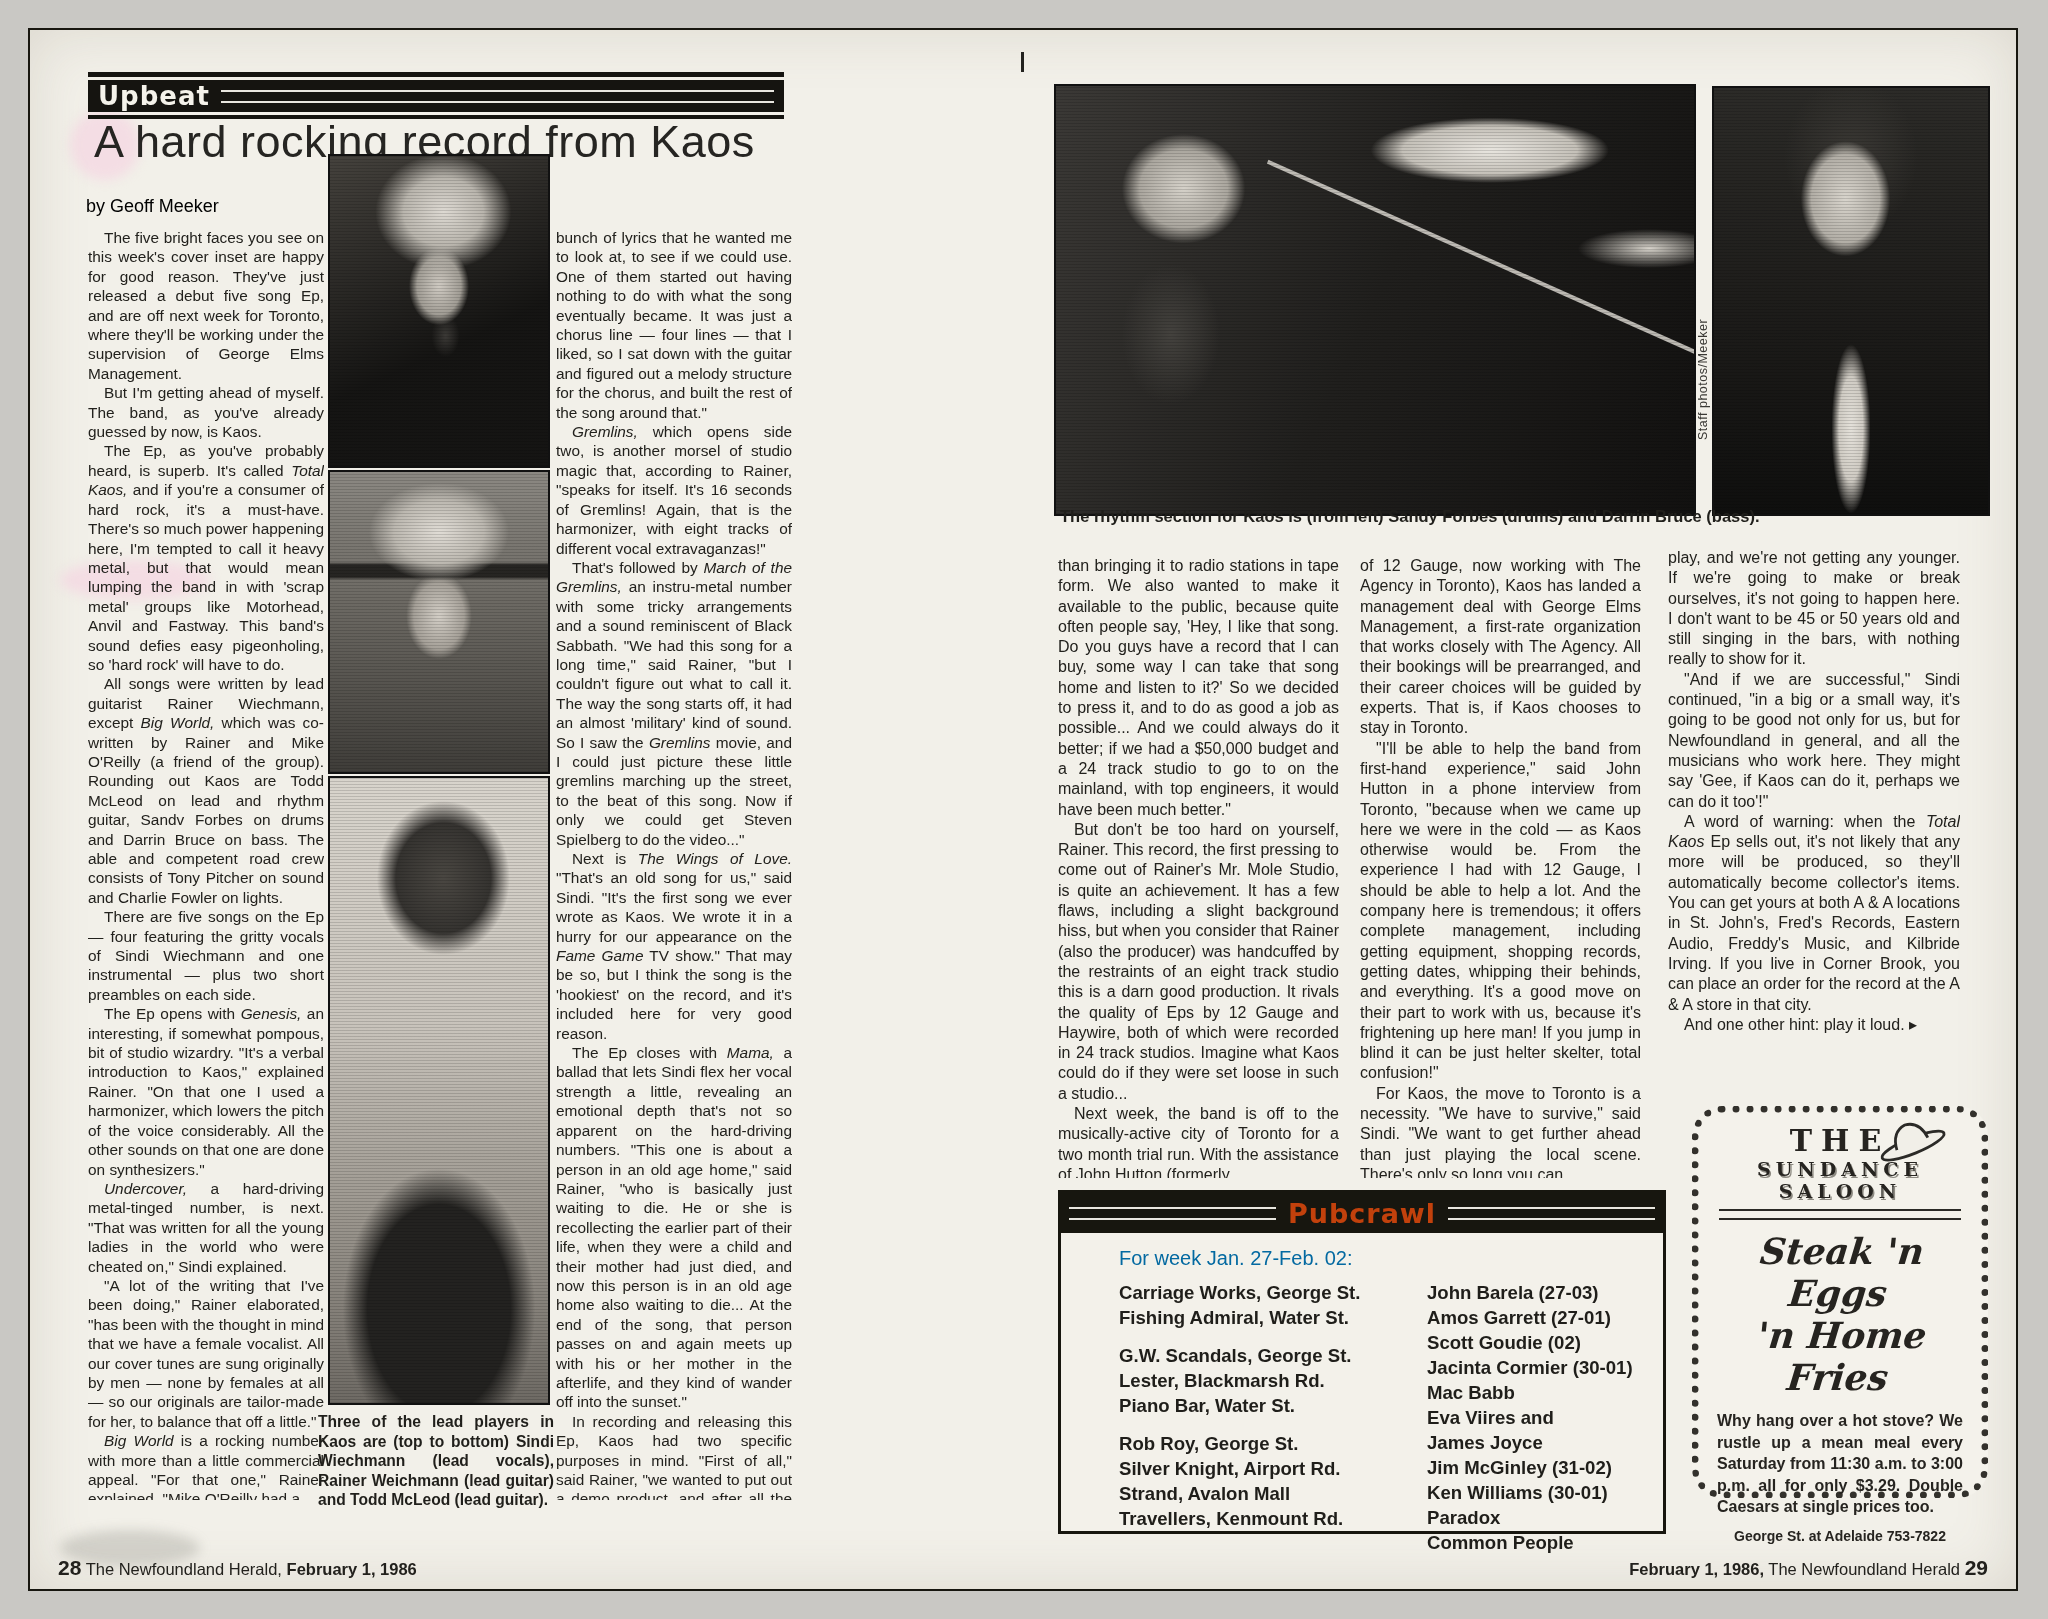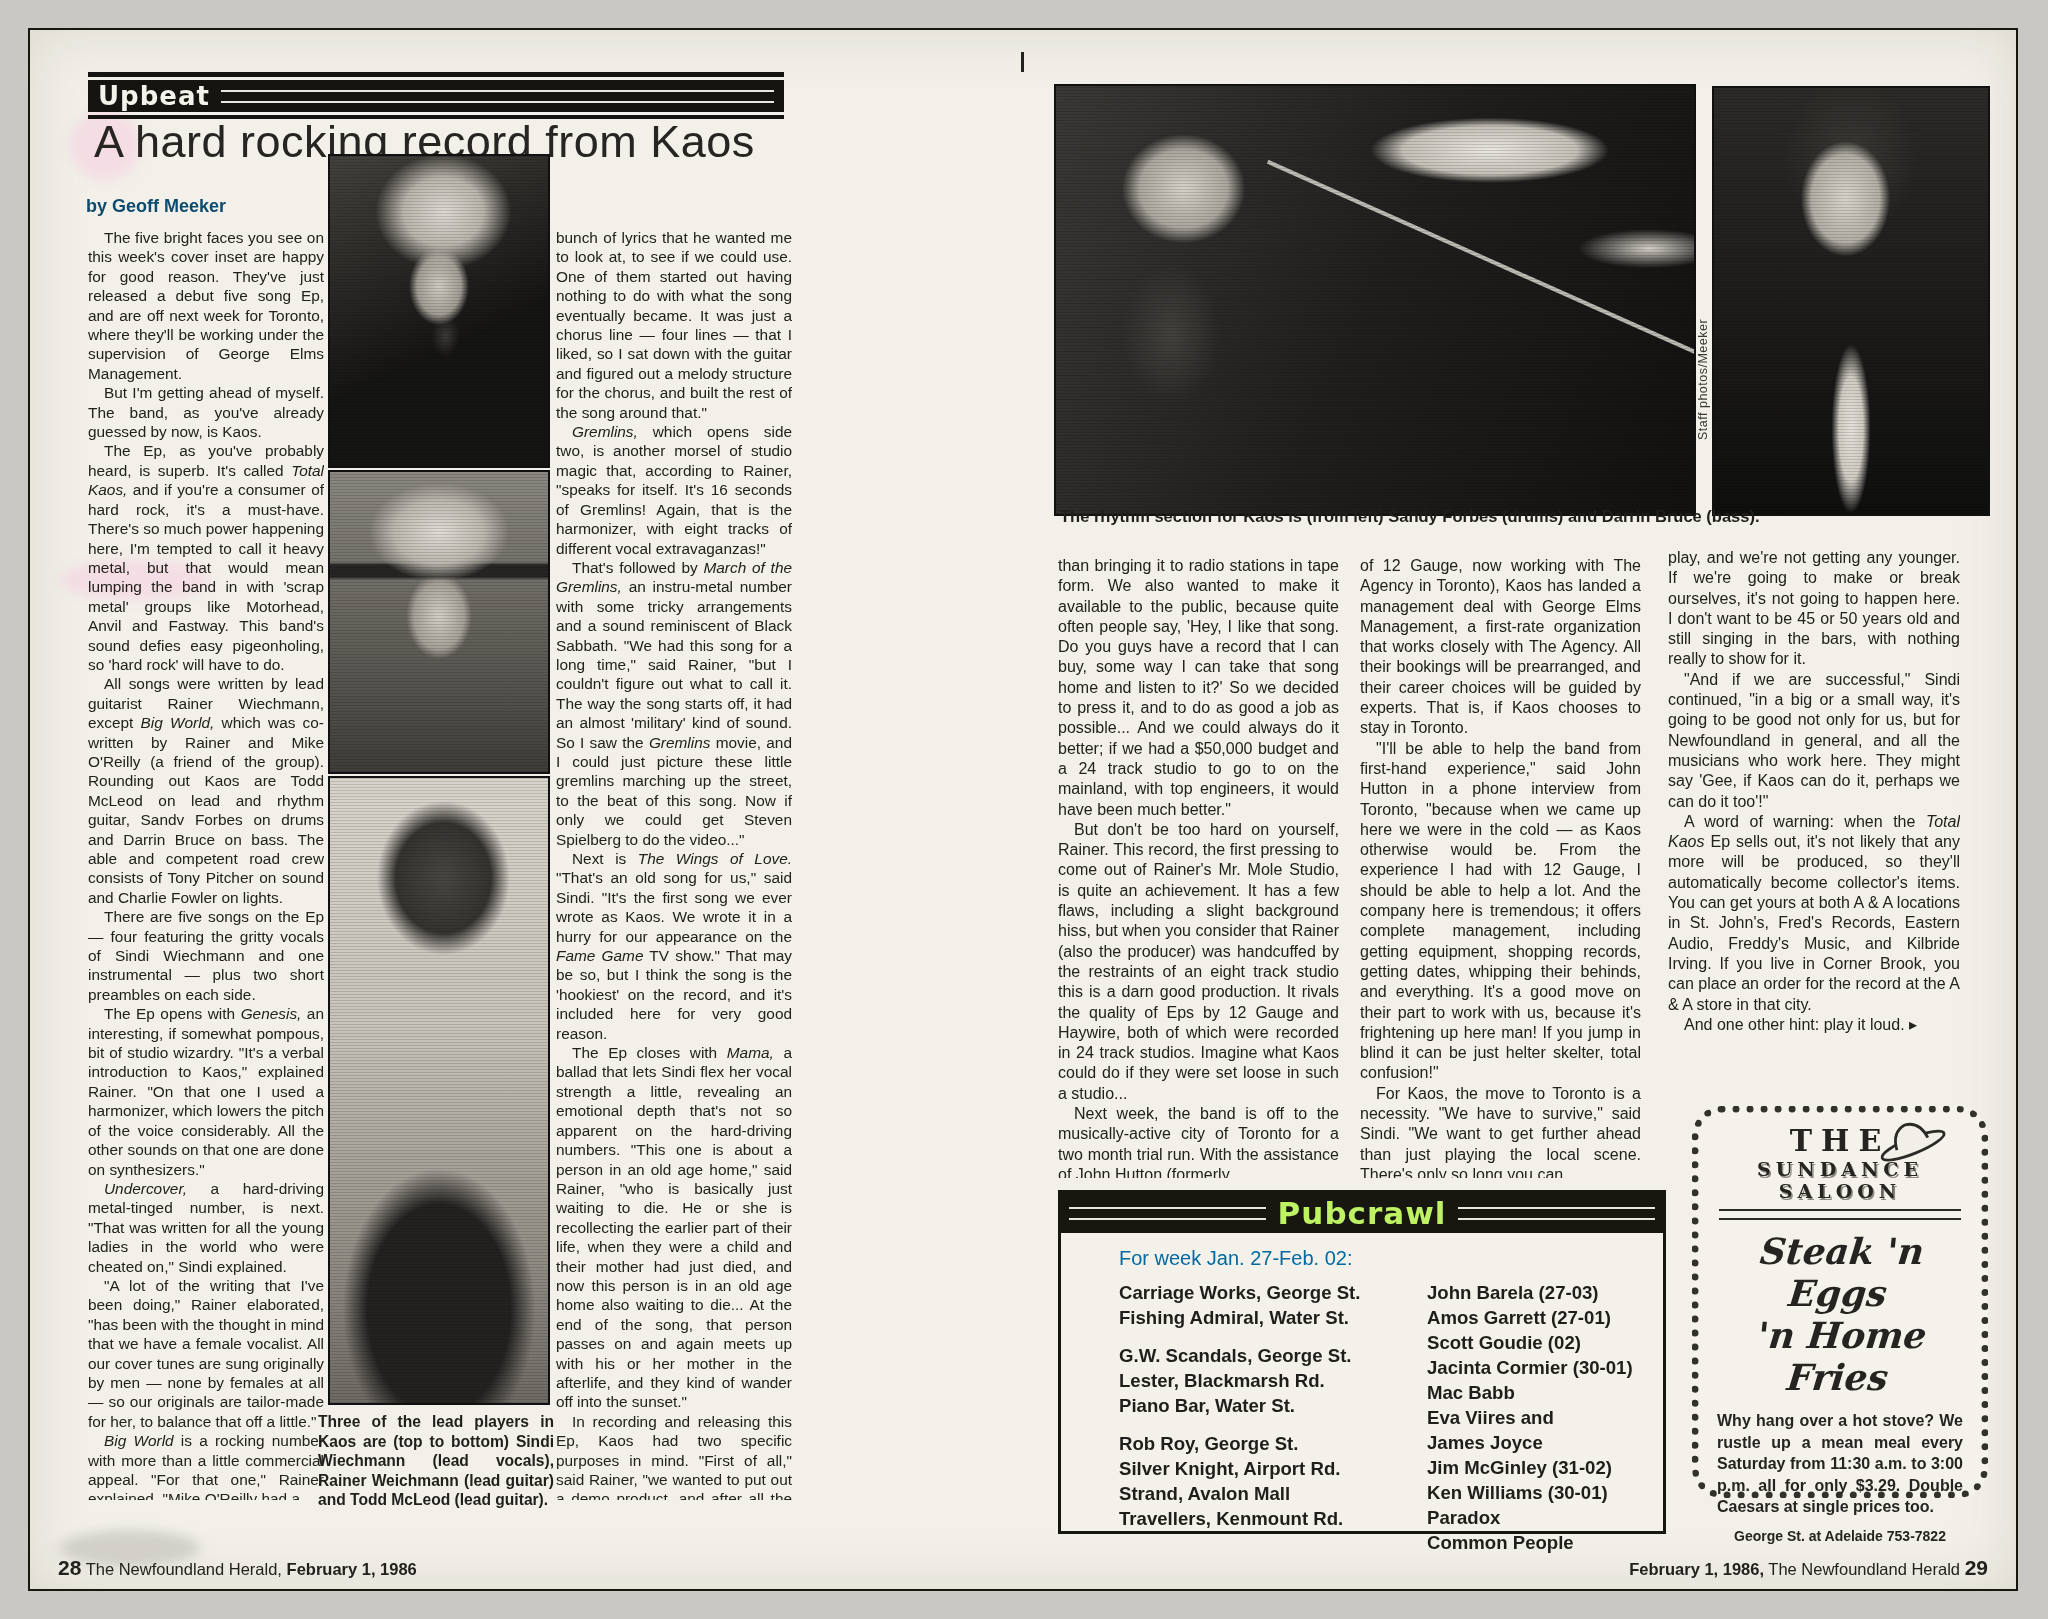--- a/index.html
+++ b/index.html
@@ -17,21 +17,21 @@
   .rule{background:#151410;}
   .rule.thick{height:5px;margin-bottom:3px;}
   .rule.thin{height:4px;margin-top:3px;}
   .bar{display:flex;align-items:center;gap:11px;background:#151410;height:32px;padding:0 10px;}
   .upbeat-label{color:#f4f2ea;font-size:26px;font-weight:bold;letter-spacing:1px;
     font-family:"DejaVu Sans",sans-serif;}
   .dbl-line{flex:1;height:9px;border-top:2px solid #e8e6df;border-bottom:2px solid #e8e6df;}
   
   .headline{position:absolute;left:94px;top:116px;width:700px;font-size:45px;
     color:#262522;letter-spacing:.5px;white-space:nowrap;}
-  .byline{position:absolute;left:86px;top:196px;font-size:18px;font-weight:bold;color:#0c4a6e;}
+  .byline{position:absolute;left:86px;top:196px;font-size:18px;font-weight:normal;color:#000000;}
   
   .col{position:absolute;text-align:justify;color:#22211d;overflow:hidden;}
   .col p{margin:0;text-indent:16px;}
   .col.cont p:first-child{text-indent:0;}
   .lcol{width:236px;font-size:15.4px;line-height:19.4px;}
   .rcol{width:281px;font-size:16px;line-height:20.3px;}
   
   .photo{position:absolute;box-shadow:0 0 0 2px #111;overflow:hidden;}
   .photo::after{content:"";position:absolute;inset:0;opacity:.14;
     background:repeating-linear-gradient(0deg,#000 0 1px,transparent 1px 3px);}
@@ -65,21 +65,21 @@
     transform:rotate(24deg);opacity:.85;}
   .caption{position:absolute;font-weight:bold;color:#201f1b;text-align:justify;}
   .cap-left{left:318px;top:1412px;width:236px;font-size:15.6px;line-height:19.5px;}
   .cap-right{left:1060px;top:506px;width:930px;font-size:16.5px;line-height:20px;white-space:nowrap;}
   .photo-credit{position:absolute;left:1696px;top:250px;height:190px;font-size:12.5px;color:#3a3935;
     writing-mode:vertical-rl;transform:rotate(180deg);letter-spacing:.5px;}
   
   .pubcrawl{position:absolute;left:1058px;top:1190px;width:602px;height:338px;
     border:3px solid #17160f;background:#f3f1ea;}
   .pc-bar{display:flex;align-items:center;gap:12px;background:#17160f;height:40px;padding:0 8px;}
-  .pc-title{color:#bef264;font-size:31px;font-weight:bold;letter-spacing:1px;
+  .pc-title{color:#c2410c;font-size:27px;font-weight:bold;letter-spacing:1px;
     font-family:"DejaVu Sans",sans-serif;}
   .pc-week{margin:14px 0 10px 58px;font-size:20px;font-weight:normal;color:#0369a1;}
   .pc-cols{display:flex;padding-left:58px;}
   .pc-venues{width:308px;}
   .pc-acts{flex:1;}
   .pline{font-size:18.6px;font-weight:bold;line-height:25px;color:#1f1e1a;}
   .pline.blank{height:13px;}
   
   .ad{position:absolute;left:1692px;top:1106px;width:296px;height:392px;
     border:7px dotted #33312c;border-radius:30px;background:#f4f2eb;

